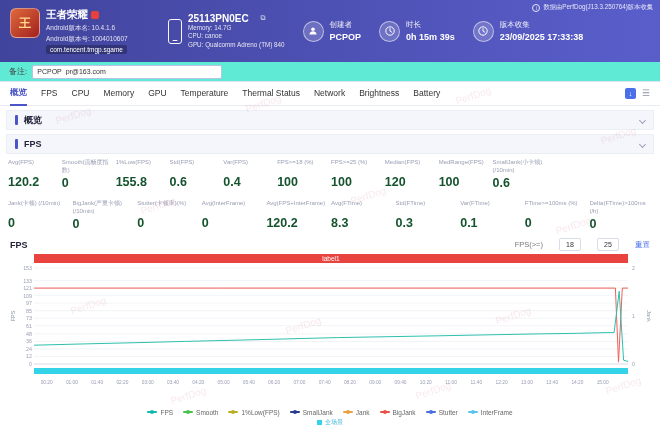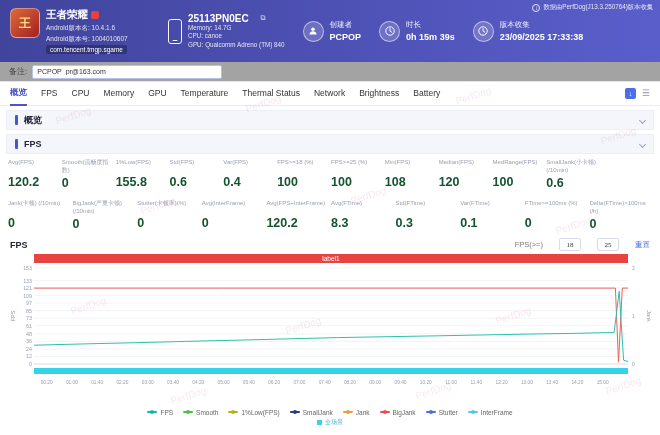--- a/index.html
+++ b/index.html
@@ -23,21 +23,21 @@
   .copy-ic{font-size:7px;opacity:.8}
   .dev-sub{font-size:6.3px;opacity:.85;line-height:1.35}
   .circ-ic{width:21px;height:21px;border-radius:50%;background:rgba(255,255,255,.18);border:1px solid rgba(255,255,255,.55);display:flex;align-items:center;justify-content:center;flex:none}
   .circ-ic svg{width:12px;height:12px}
   .hcol .lbl{font-size:7.5px;opacity:.9}
   .hcol .val{font-size:9px;font-weight:bold;margin-top:2px;white-space:nowrap}
   .hnote{position:absolute;top:3px;right:7px;display:flex;align-items:center;gap:3px;font-size:6.3px;opacity:.85}
   .info-ic{width:8px;height:8px;border-radius:50%;border:1px solid #fff;display:flex;align-items:center;justify-content:center;font-size:5px}
 
   
-  .remark{height:20px;background:#a3a3a3;display:flex;align-items:center;gap:5px;padding:0 9px;border-bottom:1px solid #dde1f2}
+  .remark{height:20px;background:#5eead4;display:flex;align-items:center;gap:5px;padding:0 9px;border-bottom:1px solid #dde1f2}
   .remark-label{font-size:8px;color:#444}
   .remark-input{width:190px;height:14px;font-size:7px;border:1px solid #b9c1e6;border-radius:2px;background:#fff;padding:0 4px;color:#333;font-family:"Liberation Sans",sans-serif}
 
   
   .tabbar{height:24px;background:#fff;border-bottom:1px solid #e9eaf2;display:flex;align-items:center;padding:0 10px;gap:14px}
   .tab{font-size:8.5px;color:#333;cursor:pointer;line-height:23px;white-space:nowrap}
   .tab.active{color:#4a55c8;border-bottom:2px solid #4a55c8;font-weight:bold}
   .tab-icons{margin-left:auto;display:flex;align-items:center;gap:6px}
   .dl-ic{width:11px;height:11px;border-radius:2px;background:#4a6fe8;color:#fff;font-size:7px;display:flex;align-items:center;justify-content:center}
   .menu-ic{color:#8a90a8;font-size:9px;line-height:1}
@@ -52,21 +52,21 @@
   .stats{padding:5px 8px 2px;display:grid;column-gap:2px}
   .stat-label{font-size:6px;color:#9aa0b4;line-height:1.25;min-height:14px}
   .stat-value{font-size:12.5px;font-weight:bold;color:#14532d;margin-top:2px}
   .stat{min-height:34px}
 
   
   .chart-ctl{display:flex;align-items:center;padding:2px 10px 1px;gap:5px}
   .chart-title{font-size:9px;font-weight:bold;color:#23263a}
   .ctl-right{margin-left:auto;display:flex;align-items:center;gap:16px}
   .ctl-label{font-size:7.5px;color:#777}
-  .ctl-input{width:22px;height:13px;font-size:7px;text-align:center;border:1px solid #d8dcea;border-radius:2px;color:#333;font-family:Liberation Serif, serif}
+  .ctl-input{width:22px;height:13px;font-size:7px;text-align:center;border:1px solid #d8dcea;border-radius:2px;color:#333;font-family:Liberation Sans, sans-serif}
   .ctl-reset{font-size:7.5px;color:#4a6fe8;cursor:pointer}
 
   
   .chart-wrap{margin:0 8px;position:relative}
   .legend{display:flex;justify-content:center;align-items:center;gap:10px;height:12px}
   .lg-item{display:flex;align-items:center;gap:3px;font-size:6.5px;color:#666;cursor:pointer}
   .lg-marker{width:10px;height:2px;border-radius:1px;position:relative;display:inline-block}
   .lg-dot{width:4px;height:4px;border-radius:50%;position:absolute;left:3px;top:-1px}
   .scene-legend{display:flex;justify-content:center;align-items:center;gap:3px;height:9px;font-size:6px;color:#3ab6d8}
   .scene-sq{width:5px;height:5px;background:#35d3e8;display:inline-block}
@@ -207,24 +207,20 @@
       <div class="stat-label">Var(FPS)</div>
       <div class="stat-value">0.4</div>
     </div>
     <div class="stat">
       <div class="stat-label">FPS&gt;=18 (%)</div>
       <div class="stat-value">100</div>
     </div>
     <div class="stat">
       <div class="stat-label">FPS&gt;=25 (%)</div>
       <div class="stat-value">100</div>
-    </div>
-    <div class="stat">
-      <div class="stat-label">Min(FPS)</div>
-      <div class="stat-value">108</div>
     </div>
     <div class="stat">
       <div class="stat-label">Median(FPS)</div>
       <div class="stat-value">120</div>
     </div>
     <div class="stat">
       <div class="stat-label">MedRange(FPS)</div>
       <div class="stat-value">100</div>
     </div>
     <div class="stat">

